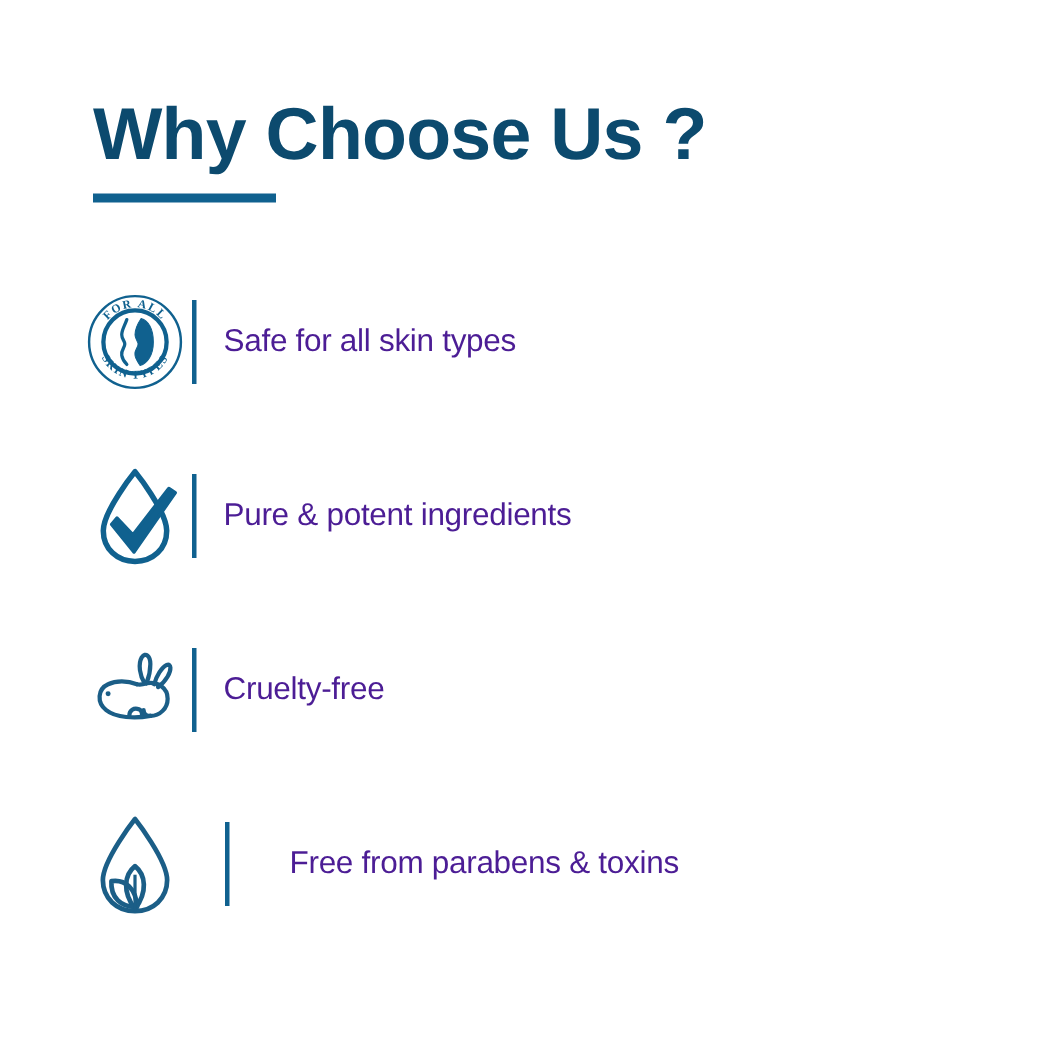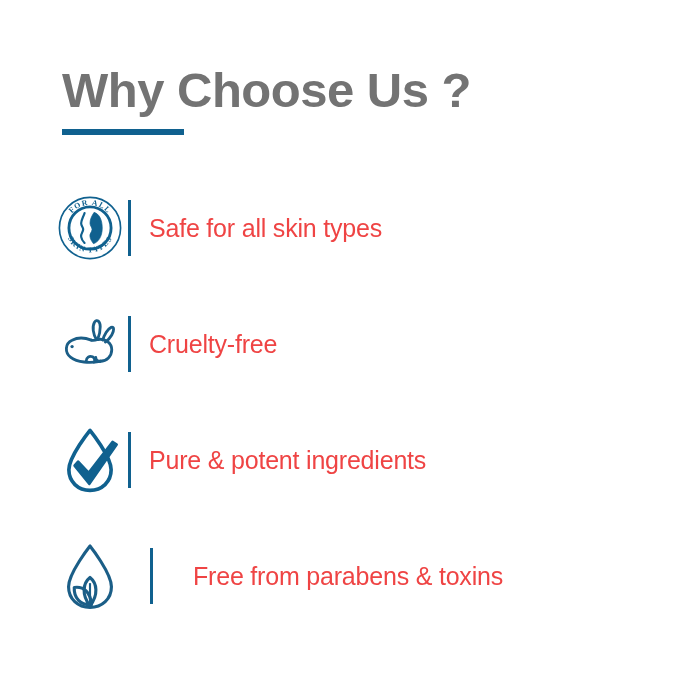--- a/index.html
+++ b/index.html
@@ -27,21 +27,21 @@
     position: absolute;
     left: 62px;
     top: 66px;
     width: 560px;
   }
   .heading-title {
     font-family: "Liberation Sans", sans-serif;
     font-size: 49px;
     font-weight: bold;
     letter-spacing: -0.5px;
-    color: #737373;
+    color: #0c4a6e;
     line-height: 1.0;
     white-space: nowrap;
   }
   .heading-rule {
     margin-top: 14px;
     width: 122px;
     height: 6px;
     background: #10618F;
   }
 
@@ -76,23 +76,23 @@
   .feature-divider {
     width: 3px;
     height: 56px;
     background: #10618F;
     margin-left: 2px;
     margin-right: 18px;
     flex: none;
   }
   .feature-label {
     font-family: "Liberation Sans", sans-serif;
-    font-size: 25px;
+    font-size: 21px;
     font-weight: normal;
-    color: #ef4444;
+    color: #4c1d95;
     letter-spacing: -0.2px;
     white-space: nowrap;
   }
 </style>
 </head>
 <body>
 
 <div class="page">
 
   <div class="heading-block">
@@ -128,20 +128,34 @@
                      C 50.6,67 53,70 55,73 C 62,71 68,63 68,50 C 68,37 63,29 56,27 Z" fill="#10618F" stroke="#10618F" stroke-width="1"></path>
           </g>
         </svg>
       </div>
       <div class="feature-divider"></div>
       <div class="feature-label">Safe for all skin types</div>
     </div>
 
     <div class="feature-row">
       <div class="feature-icon">
+        <svg width="62" height="70" viewBox="0 0 88 98">
+
+          <path d="M 44,7 C 44,7 14,44 14,63 C 14,80 27,92 44,92 C 61,92 74,80 74,63
+                   C 74,44 44,7 44,7 Z" fill="none" stroke="#10618F" stroke-width="5.2" stroke-linejoin="round"></path>
+
+          <path d="M 22,57 L 27,51 L 42,67 L 76,23 L 82,27 L 43,83 Z" fill="#10618F" stroke="#10618F" stroke-width="3.4" stroke-linejoin="round"></path>
+        </svg>
+      </div>
+      <div class="feature-divider"></div>
+      <div class="feature-label">Pure &amp; potent ingredients</div>
+    </div>
+
+    <div class="feature-row">
+      <div class="feature-icon">
         <svg width="64" height="56" viewBox="0 0 100 86">
           <g fill="none" stroke="#1B5E87" stroke-width="4.4" stroke-linecap="round" stroke-linejoin="round">
 
             <path d="M 60,36 C 55,28 53,16 57,9 C 61,3 66,8 66,16 C 66,24 64,31 62,36"></path>
             <path d="M 70,37 C 72,29 78,19 83,17 C 88,15 88,22 84,29 C 81,34 77,38 74,40"></path>
 
             <path d="M 62,36 C 74,34 84,41 84,52 C 84,62 76,70 66,70"></path>
 
             <path d="M 66,70 C 50,73 30,72 20,64 C 10,56 11,42 22,37
                      C 30,33 42,33 52,37"></path>
@@ -154,34 +168,20 @@
             <path d="M 66,70 C 62,70 59,68 59,64"></path>
           </g>
         </svg>
       </div>
       <div class="feature-divider"></div>
       <div class="feature-label">Cruelty-free</div>
     </div>
 
     <div class="feature-row">
       <div class="feature-icon">
-        <svg width="62" height="70" viewBox="0 0 88 98">
-
-          <path d="M 44,7 C 44,7 14,44 14,63 C 14,80 27,92 44,92 C 61,92 74,80 74,63
-                   C 74,44 44,7 44,7 Z" fill="none" stroke="#10618F" stroke-width="5.2" stroke-linejoin="round"></path>
-
-          <path d="M 22,57 L 27,51 L 42,67 L 76,23 L 82,27 L 43,83 Z" fill="#10618F" stroke="#10618F" stroke-width="3.4" stroke-linejoin="round"></path>
-        </svg>
-      </div>
-      <div class="feature-divider"></div>
-      <div class="feature-label">Pure &amp; potent ingredients</div>
-    </div>
-
-    <div class="feature-row">
-      <div class="feature-icon">
         <svg width="60" height="72" viewBox="0 0 84 100">
           <g fill="none" stroke="#1B5E87" stroke-width="4.4" stroke-linejoin="round">
 
             <path d="M 42,8 C 42,8 12,46 12,65 C 12,82 25,94 42,94 C 59,94 72,82 72,65
                      C 72,46 42,8 42,8 Z"></path>
 
             <path d="M 42,52 C 52,60 54,76 42,92 C 30,76 32,60 42,52 Z"></path>
 
             <path d="M 20,66 C 33,64 43,73 44,90 C 29,91 19,81 20,66 Z"></path>
 

